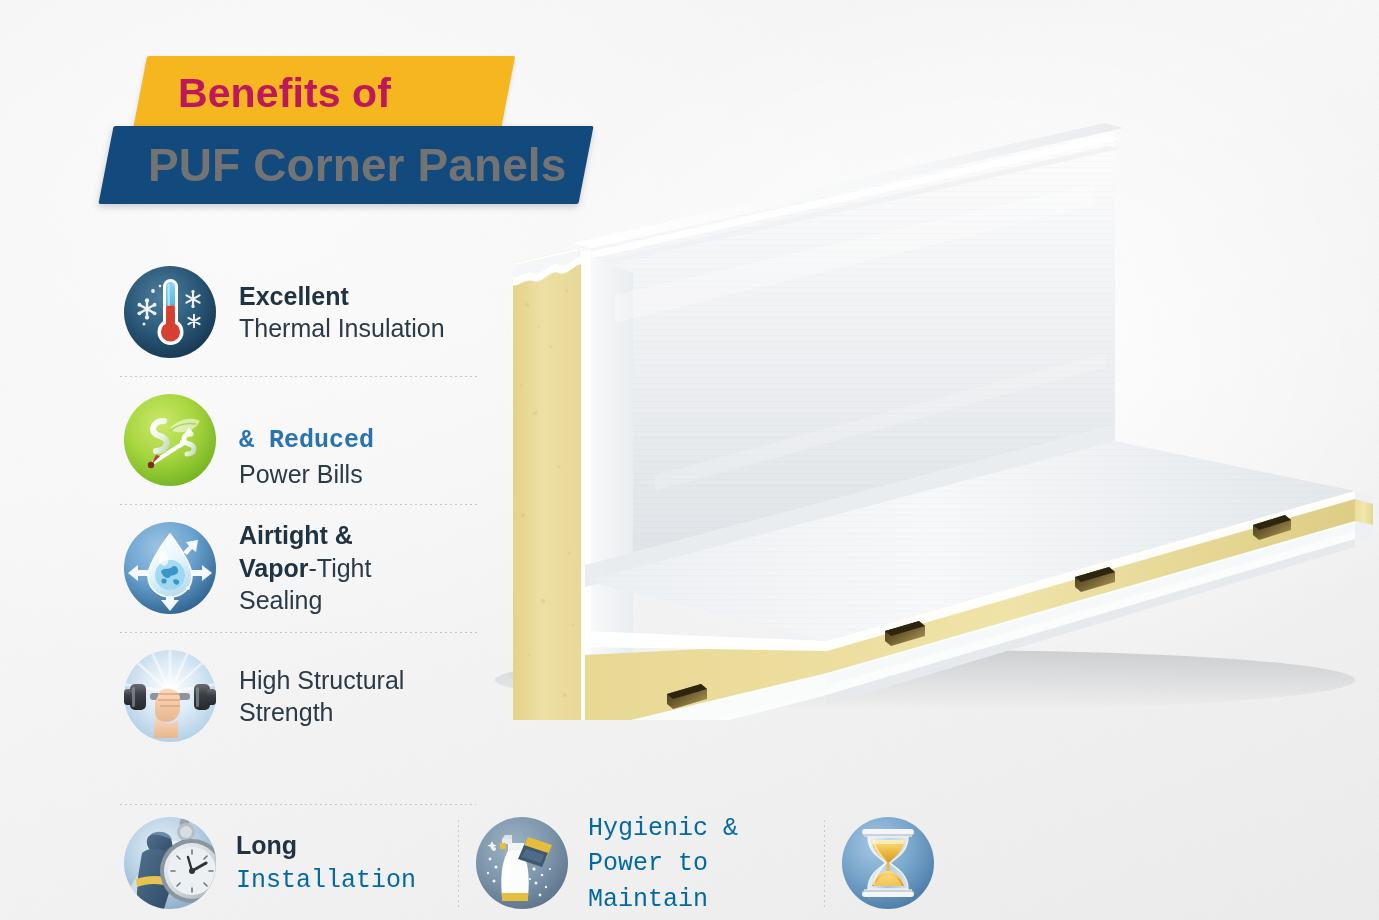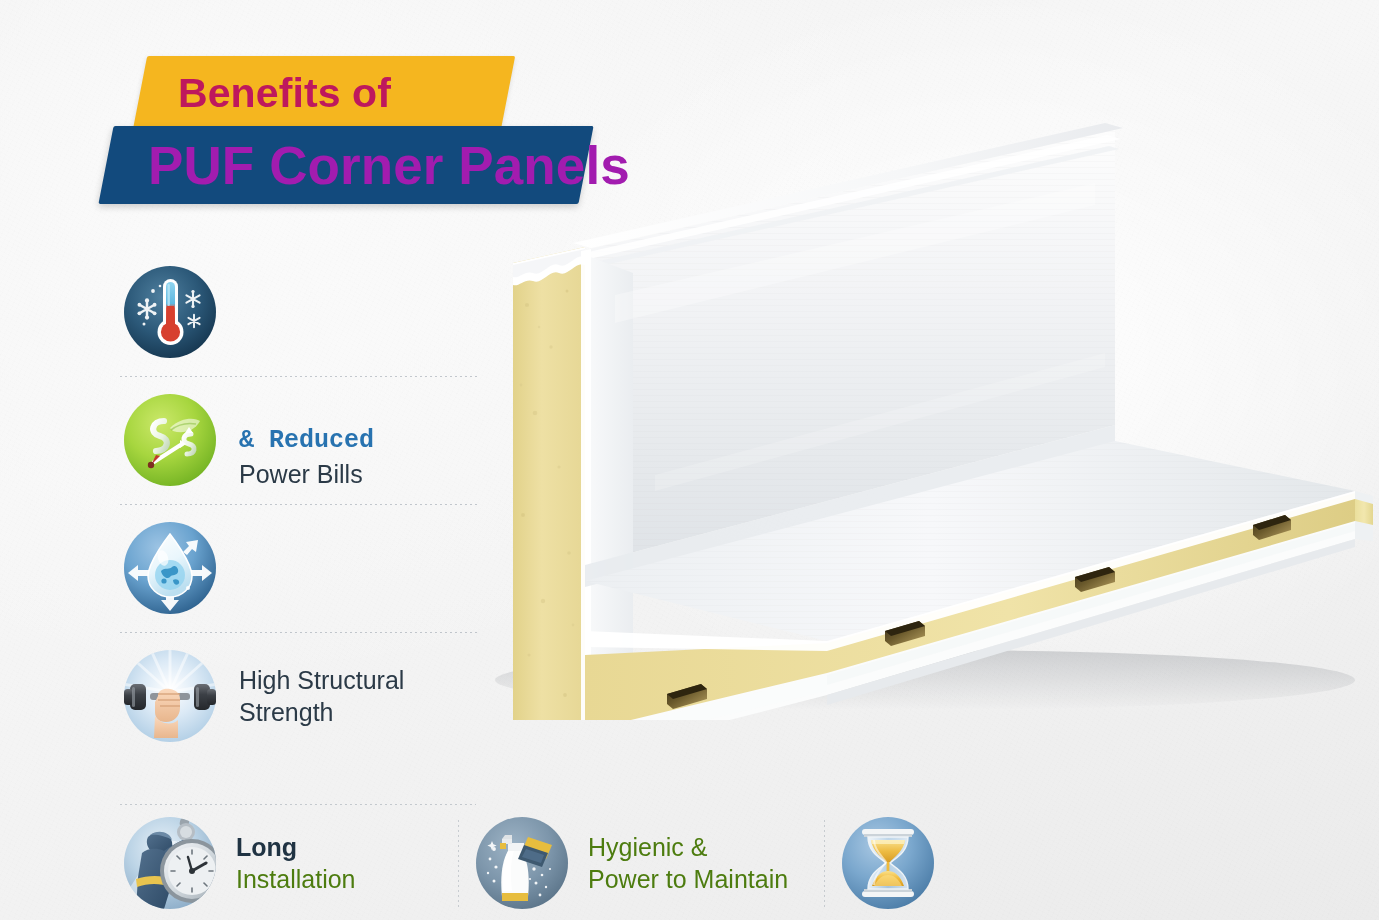--- a/index.html
+++ b/index.html
@@ -36,21 +36,21 @@
   #band-top{ left:44px; top:0; width:368px; height:74px; }
   #band-top .skin{ background:#f5b61f; box-shadow:0 2px 5px rgba(0,0,0,.12); }
   #band-bottom{ left:10px; top:70px; width:480px; height:78px; }
   #band-bottom .skin{ background:#124a7d; box-shadow:0 3px 7px rgba(0,0,0,.18); }
   .band .txt{
     position:relative; z-index:2; width:100%;
     text-align:left; font-weight:bold; letter-spacing:.1px;
     white-space:nowrap;
   }
   #title-line1{ padding-left:38px; font-size:41px; color:#be185d; }
-  #title-line2{ padding-left:42px; font-size:53px; color:#a21caf; }
+  #title-line2{ padding-left:42px; font-size:46px; color:#737373; }
 
   
   #benefits-column{ position:absolute; left:120px; top:248px; width:372px; }
   .benefit-row{
     display:flex; align-items:center; gap:19px;
     height:128px;
     position:relative;
   }
   .benefit-row + .benefit-row::before{
     content:""; position:absolute; left:0; top:0; width:358px; height:1px;
@@ -78,21 +78,21 @@
     background-image:linear-gradient(to bottom, rgba(150,160,170,.45) 0 2px, rgba(0,0,0,0) 2px 5px);
     background-size:1px 5px; background-repeat:repeat-y;
   }
   #bottom-divider-top{
     position:absolute; left:120px; top:804px; width:356px; height:1px;
     background-image:linear-gradient(to right, rgba(150,160,170,.5) 0 2px, rgba(0,0,0,0) 2px 5px);
     background-size:5px 1px; background-repeat:repeat-x;
   }
   .bottom-text{ font-size:25px; line-height:1.30; color:#2b3a47; }
   .bottom-text .b{ font-weight:bold; color:#203343; }
-  .bottom-text .reg{ font-weight:normal; color:#4d7c0f; }
+  .bottom-text .reg{ font-weight:normal; color:#0369a1;font-family:Liberation Mono, monospace; }
 
   
   #product-photo{ position:absolute; left:455px; top:95px; width:920px; height:625px; }
   #product-photo svg{ width:100%; height:100%; display:block; }
 </style>
 </head>
 <body>
 
 <div id="bg-texture"></div>
 <div id="bg-noise"></div>
@@ -301,20 +301,24 @@
         <g>
           <rect x="43" y="17" width="15" height="52" rx="7.5" fill="#ffffff"></rect>
           <circle cx="50.5" cy="70" r="13" fill="#ffffff"></circle>
           <rect x="46" y="20" width="9" height="48" rx="4.5" fill="url(#tubeG)"></rect>
           <circle cx="50.5" cy="70" r="9.6" fill="#d7402f"></circle>
           <rect x="47" y="44" width="7" height="26" fill="#d7402f"></rect>
           <rect x="47.5" y="22" width="2.4" height="22" rx="1.2" fill="#b9e6f7" opacity=".85"></rect>
         </g>
       </svg>
     </div>
+    <div class="benefit-text">
+      <span class="b">Excellent</span><br>
+      <span class="reg">Thermal Insulation</span>
+    </div>
   </div>
 
   <div class="benefit-row">
     <div class="icon-badge">
       <svg viewBox="0 0 100 100" xmlns="http://www.w3.org/2000/svg">
         <defs>
           <radialGradient id="g2" cx="40%" cy="32%" r="75%">
             <stop offset="0" stop-color="#cbe86a"></stop>
               <stop offset="0.5" stop-color="#a7d63f"></stop>
             <stop offset="1" stop-color="#6fb021"></stop>
@@ -377,20 +381,25 @@
         <path d="M50 16 C 50 16, 72 44, 72 58 C 72 70, 62 79, 50 79 C 38 79, 28 70, 28 58 C 28 44, 50 16, 50 16 Z" fill="url(#dropG)" stroke="#ffffff" stroke-width="1.5"></path>
         <circle cx="50" cy="57" r="15" fill="#8fd2ef" opacity=".75"></circle>
         <g fill="#2f8fc4" opacity=".9">
           <path d="M41 53 C 45 49, 50 52, 52 49 C 55 46, 59 50, 58 54 C 57 58, 52 56, 50 59 C 47 62, 42 58, 41 53 Z"></path>
           <path d="M53 62 C 56 60, 60 62, 59 65 C 58 68, 53 67, 53 62 Z"></path>
           <circle cx="44" cy="63" r="2.6"></circle>
         </g>
         <ellipse cx="43" cy="40" rx="5" ry="8" fill="#ffffff" opacity=".7" transform="rotate(-18 43 40)"></ellipse>
         <circle cx="68" cy="70" r="2" fill="#ffffff" opacity=".9"></circle>
       </svg>
+    </div>
+    <div class="benefit-text">
+      <span class="b">Airtight &amp;</span><br>
+      <span class="b">Vapor</span><span class="reg">-Tight</span><br>
+      <span class="reg">Sealing</span>
     </div>
   </div>
 
   <div class="benefit-row">
     <div class="icon-badge">
       <svg viewBox="0 0 100 100" xmlns="http://www.w3.org/2000/svg">
         <defs>
           <radialGradient id="g4" cx="50%" cy="42%" r="66%">
             <stop offset="0" stop-color="#ffffff"></stop>
               <stop offset="0.45" stop-color="#dceaf6"></stop>

